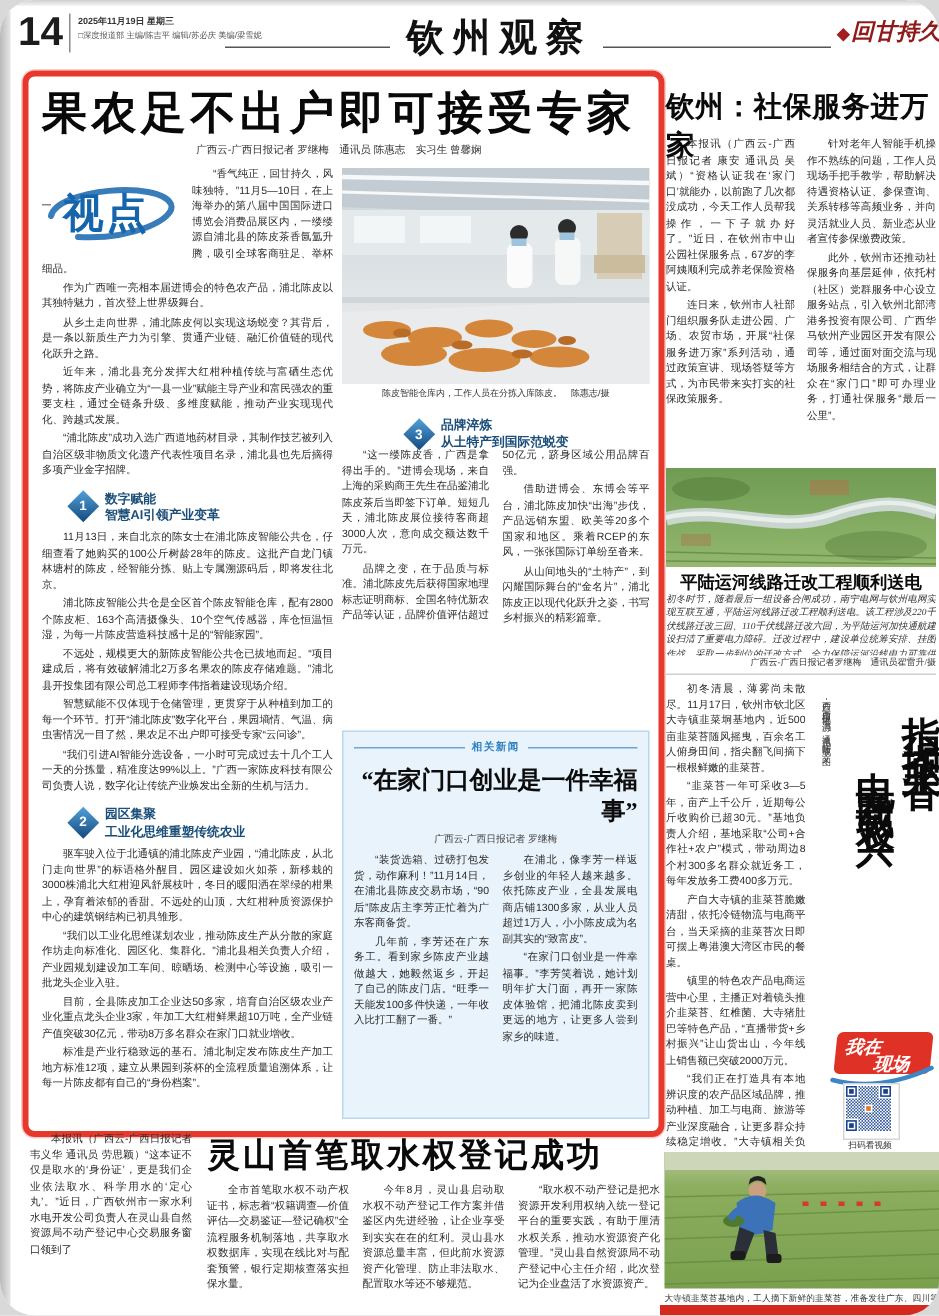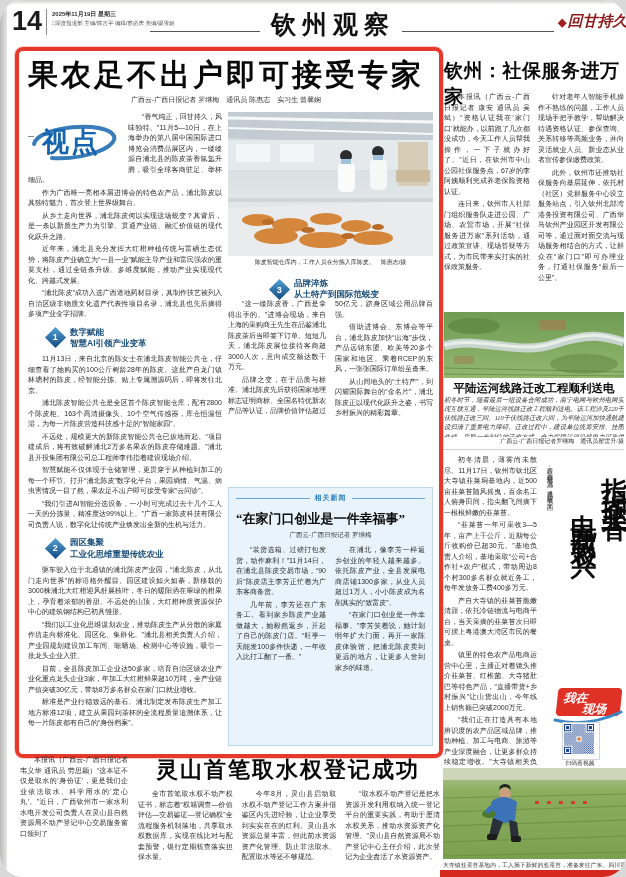--- a/index.html
+++ b/index.html
@@ -58,28 +58,28 @@
 
   .marker3{position:absolute;left:252px;top:271px;}
   .sec3-text{position:absolute;left:228px;top:299px;width:205px;height:184px;overflow:hidden;
              column-count:2;column-gap:9px;}
 
   .related{position:absolute;left:228px;top:487px;width:205px;height:259px;
            background:#e9f3fb;border:1px solid #bcd8ec;box-sizing:border-box;padding:5px 7px;}
   .rel-labelrow{display:flex;align-items:center;gap:5px;}
   .rel-labelrow .ln{flex:1;border-top:1px solid #6aa7d6;}
   .rel-label{font-size:7px;font-weight:bold;color:#2a7fc1;letter-spacing:1px;}
-  .rel-head{margin:7px 0 3px;text-align:left;font-weight:bold;font-size:13px;color:#0c0c0c;
+  .rel-head{margin:7px 0 3px;text-align:right;font-weight:bold;font-size:16px;color:#0c0c0c;
             font-family:"Liberation Serif",serif;}
   .rel-byline{text-align:center;font-size:6.5px;color:#444;margin-bottom:5px;}
   .rel-cols{column-count:2;column-gap:9px;height:182px;overflow:hidden;}
 
   
   .bottom-lead{position:absolute;left:20px;top:755px;width:108px;height:118px;overflow:hidden;}
-  .bottom-title{position:absolute;left:138px;top:755px;width:300px;text-align:center;
+  .bottom-title{position:absolute;left:138px;top:755px;width:300px;text-align:left;
                 font-weight:bold;font-size:22px;letter-spacing:2px;color:#0a0a0a;
                 font-family:"Liberation Serif",serif;}
   .bottom-cols{position:absolute;left:138px;top:789px;width:302px;height:84px;overflow:hidden;
                column-count:3;column-gap:9px;}
 
   
   .sb-social-title{position:absolute;left:444px;top:58px;width:180px;font-weight:bold;
                    font-size:19px;letter-spacing:.5px;color:#0a0a0a;font-family:"Liberation Serif",serif;}
   .sb-social-text{position:absolute;left:444px;top:92px;width:180px;height:216px;overflow:hidden;
                   column-count:2;column-gap:8px;}

